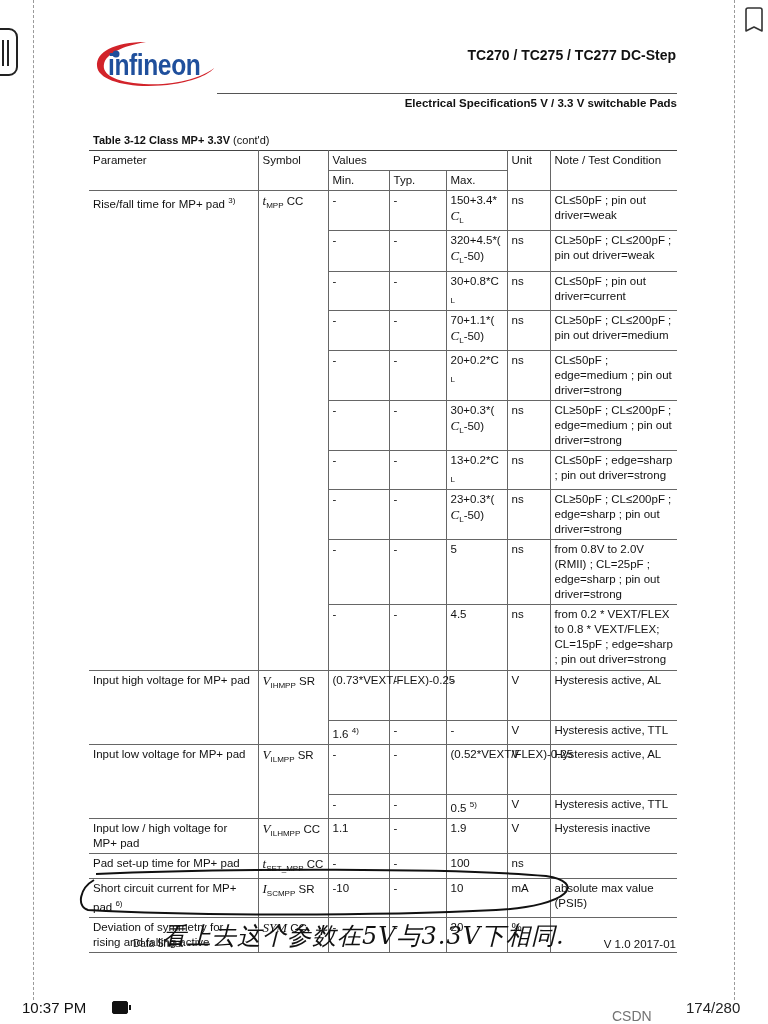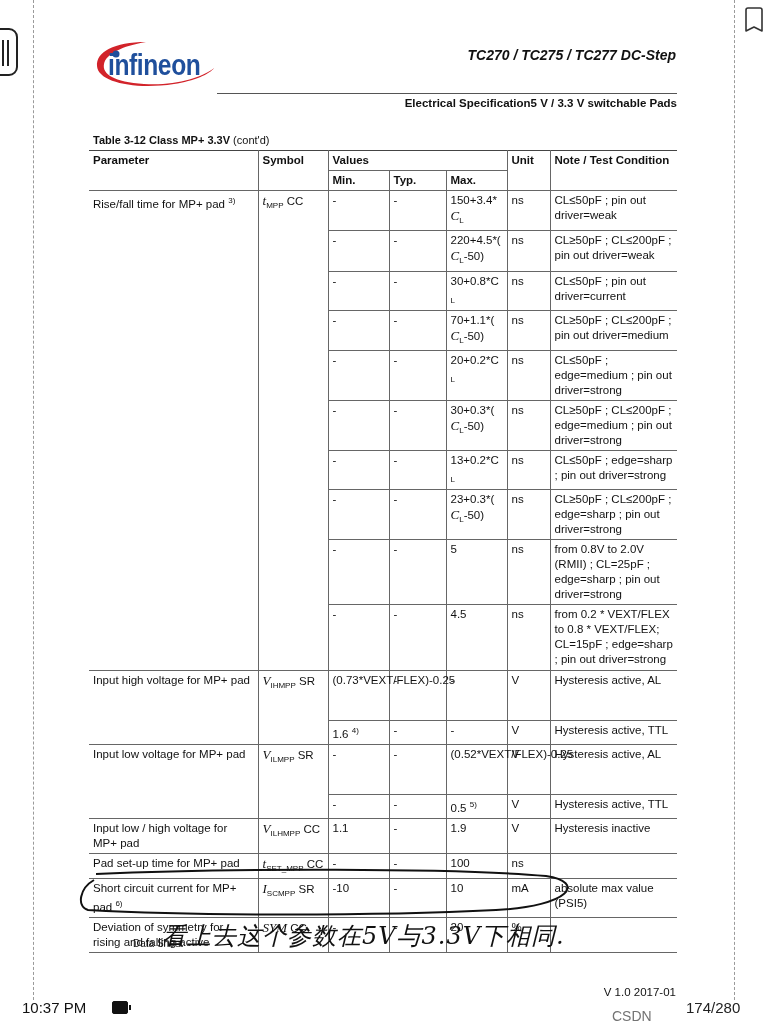--- a/index.html
+++ b/index.html
@@ -14,43 +14,43 @@
     border:2px solid #222; border-radius:0 9px 9px 0; box-sizing:border-box;
   }
   .side-handle .bar { position:absolute; top:10px; width:2px; height:26px; background:#222; }
   .bookmark { position:absolute; left:744px; top:7px; width:20px; height:26px; }
   .logo { position:absolute; left:94px; top:38px; width:124px; height:58px;text-align:center; }
   .logo-text {
     position:absolute; left:14px; top:10px; font-family:"Liberation Sans", sans-serif;
     font-size:30px; font-weight:bold; color:#1f4f9c; letter-spacing:-0.5px;
     transform:scaleX(0.82); transform-origin:left;
   }
-  .doc-title { position:absolute; right:92px; top:47px; font-size:14px; font-weight:bold;font-style:italic; }
+  .doc-title { position:absolute; right:92px; top:47px; font-size:14px; font-weight:bold; }
   .hr-top { position:absolute; left:217px; top:93px; width:460px; border-top:1px solid #555; }
   .doc-sub { position:absolute; right:91px; top:97px; font-size:11.5px; font-weight:bold; }
   .tbl-caption { position:absolute; left:93px; top:134px; font-size:11px; }
   .tbl-caption b { font-weight:bold; }
   table.spec {
     position:absolute; left:89px; top:150px; border-collapse:collapse;
     font-size:11.5px; line-height:15px; width:588px; table-layout:fixed;
   }
   table.spec td, table.spec th {
     border:1px solid #666; vertical-align:top; padding:2px 4px 2px 4px; text-align:left;
   }
-  table.spec th { font-weight:bold; }
+  table.spec th { font-weight:normal; }
   table.spec tr.head1 th { border-top:1.5px solid #444; }
   table.spec td.param { border-left:none; }
   table.spec td.note, table.spec th.note { border-right:none; }
   table.spec th.param { border-left:none; }
   .ital { font-family:"Liberation Serif", serif; font-style:italic; font-size:13px; }
   sub { font-size:8px; }
   sup { font-size:8px; }
   .thick-bottom td { border-bottom:1.5px solid #444; }
   .footer-left { position:absolute; left:97px; top:938px; font-size:10px;margin-left:36px; }
-  .footer-right { position:absolute; right:92px; top:938px; font-size:11.5px;margin-top:48px; }
+  .footer-right { position:absolute; right:92px; top:938px; font-size:11.5px; }
   .handwriting {
     position:absolute; left:162px; top:920px; font-family:"DejaVu Serif", serif;
     font-size:24px; color:#111; letter-spacing:1px; font-style:italic;
   }
   .annot-ellipse { position:absolute; left:76px; top:866px; width:500px; height:50px; }
   .status-bar { position:absolute; left:0; top:996px; width:668px; height:28px; }
   .time { position:absolute; left:22px; top:3px; font-size:15px; color:#111; }
   .battery { position:absolute; left:112px; top:5px; width:14px; height:11px; border:1.5px solid #111; border-radius:2px; background:#111; }
   .battery::after { content:""; position:absolute; right:-4px; top:3px; width:2px; height:5px; background:#111; }
   .watermark { position:absolute; left:612px; top:12px; font-size:14px; color:#737373; }
@@ -116,21 +116,21 @@
     <td rowspan="10"><span class="ital">t</span><sub>MPP</sub> <span>CC</span></td>
     <td>-</td>
     <td>-</td>
     <td><span>150+3.4*</span><br><span class="ital">C</span><sub>L</sub></td>
     <td>ns</td>
     <td class="note">CL≤50pF ; pin out driver=weak</td>
   </tr>
   <tr style="height:35px">
     <td>-</td>
     <td>-</td>
-    <td><span>220+4.5*(</span><br><span class="ital">C</span><sub>L</sub><span>-50)</span></td>
+    <td><span>320+4.5*(</span><br><span class="ital">C</span><sub>L</sub><span>-50)</span></td>
     <td>ns</td>
     <td class="note">CL≥50pF ; CL≤200pF ; pin out driver=weak</td>
   </tr>
   <tr style="height:35px">
     <td>-</td>
     <td>-</td>
     <td><span>30+0.8*C</span><br><sub>L</sub></td>
     <td>ns</td>
     <td class="note">CL≤50pF ; pin out driver=current</td>
   </tr>

